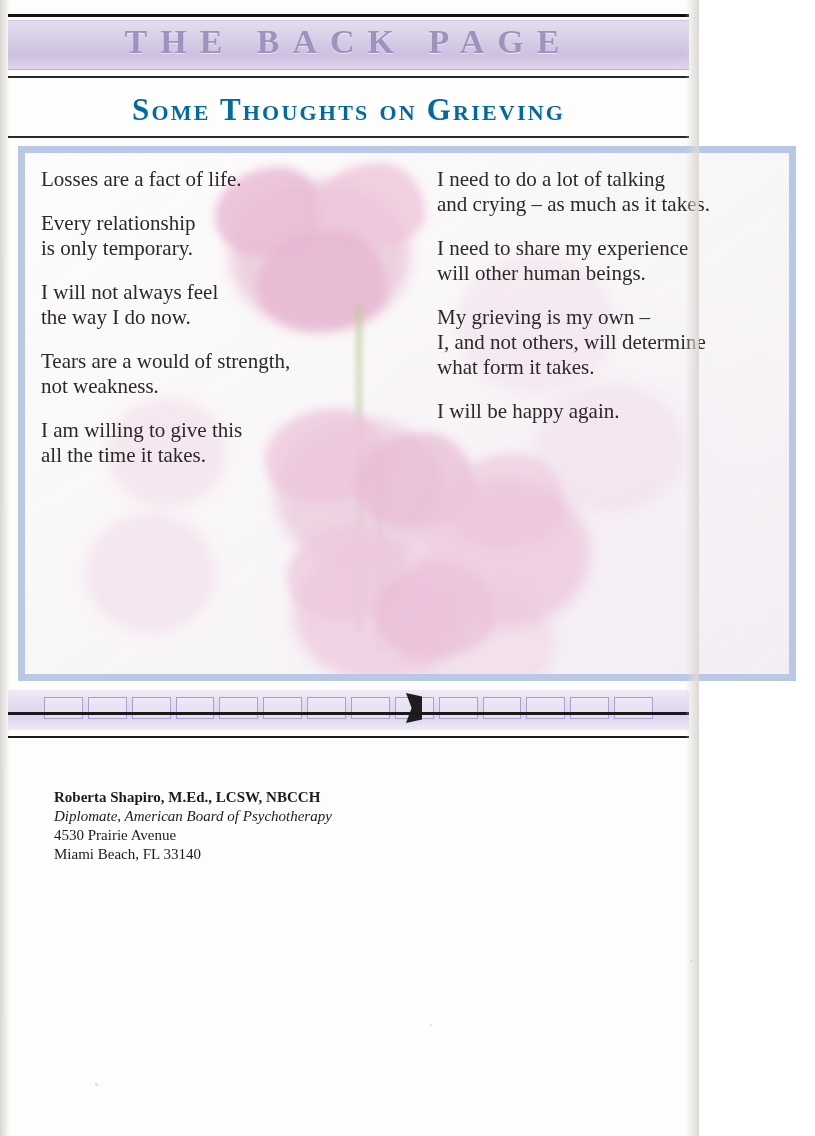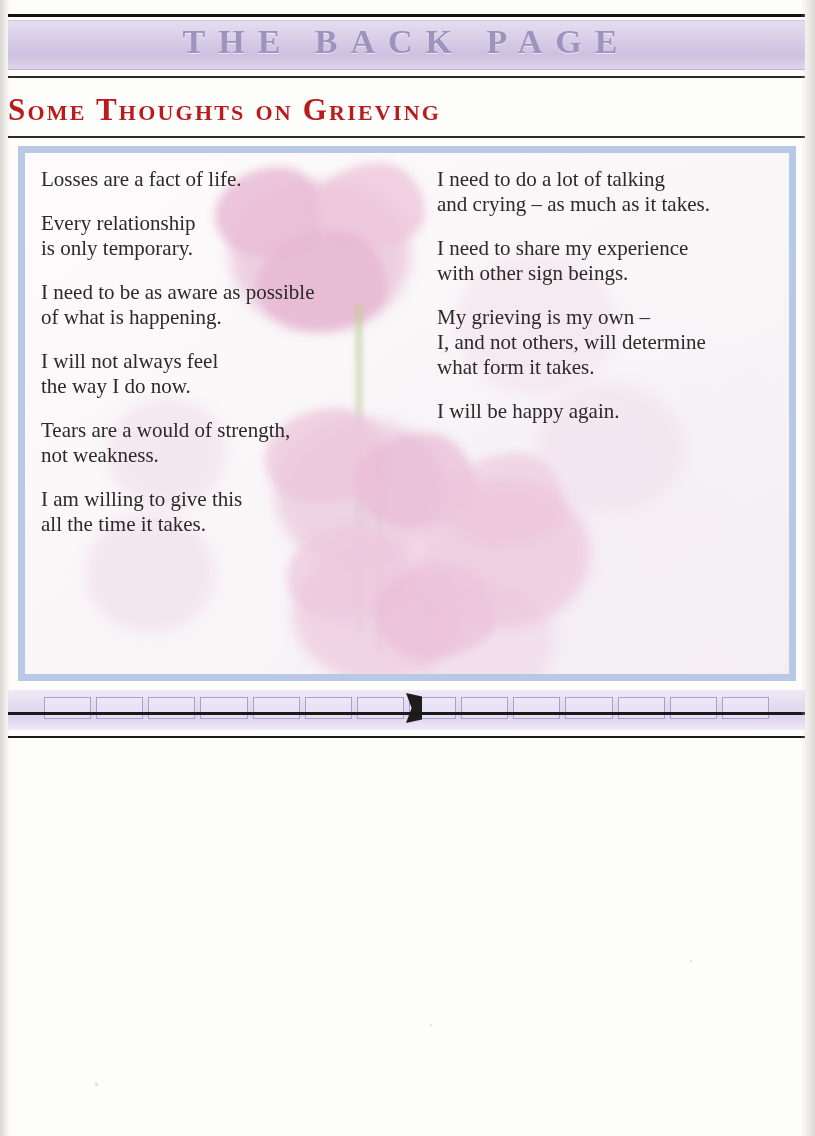--- a/index.html
+++ b/index.html
@@ -12,21 +12,21 @@
     height: 1136px;
     position: relative;
     font-family: "Liberation Serif", serif;
     overflow: hidden;
   }
 
   
   #page {
     position: absolute;
     left: 0; top: 0;
-    width: 815px; height: 1136px;
+    width: 699px; height: 1136px;
     background: #fdfdfb;
     border-radius: 12px;
   }
 
   
   #page::before {
     content: "";
     position: absolute;
     left: 0; top: 0; bottom: 0; width: 10px;
     background: linear-gradient(to right, #d9d6d2, rgba(255,255,255,0));
@@ -77,24 +77,25 @@
     height: 2px;
     background: #2a2a2a;
   }
 
   
   .headline {
     position: absolute;
     left: 8px; right: 10px;
     top: 86px;
     height: 50px;
+    text-align: center;
     font-family: "Liberation Serif", serif;
     font-size: 31px;
     font-weight: 700;
-    color: #b91c1c;
+    color: #0369a1;
     letter-spacing: 2.2px;
     line-height: 48px;
     font-variant: small-caps;
   }
   #rule-under-headline {
     position: absolute;
     left: 8px; right: 10px;
     top: 136px;
     height: 2px;
     background: #2a2a2a;
@@ -255,35 +256,33 @@
       <div class="blob" style="left:60px; top:360px; width:130px; height:120px; background:rgba(236,200,221,0.45);"></div>
       <div class="blob" style="left:430px; top:100px; width:160px; height:140px; background:rgba(240,210,228,0.45);"></div>
       <div class="blob" style="left:510px; top:230px; width:150px; height:130px; background:rgba(238,205,224,0.4);"></div>
       <div class="blob" style="left:380px; top:430px; width:150px; height:120px; background:rgba(235,195,218,0.45);"></div>
     </div>
 
     <div class="col" id="col-left">
       <p>Losses are a fact of life.</p>
       <p>Every relationship
 is only temporary.</p>
-      <p>I need to be as aware as possible
-of what is happening.</p>
       <p>I will not always feel
 the way I do now.</p>
       <p>Tears are a would of strength,
 not weakness.</p>
       <p>I am willing to give this
 all the time it takes.</p>
     </div>
 
     <div class="col" id="col-right">
       <p>I need to do a lot of talking
 and crying – as much as it takes.</p>
       <p>I need to share my experience
-with other sign beings.</p>
+will other human beings.</p>
       <p>My grieving is my own –
 I, and not others, will determine
 what form it takes.</p>
       <p>I will be happy again.</p>
     </div>
   </div>
 
   <div class="footer-band">
     <div class="ticks">
       <div class="tick"></div>
@@ -299,17 +298,23 @@
       <div class="tick"></div>
       <div class="tick"></div>
       <div class="tick"></div>
       <div class="tick"></div>
     </div>
     <div class="center-mark"></div>
   </div>
   <div id="rule-bottom-1"></div>
   <div id="rule-bottom-2"></div>
 
+  <div class="sig">
+    <div class="name">Roberta Shapiro, M.Ed., LCSW, NBCCH</div>
+    <div class="title">Diplomate, American Board of Psychotherapy</div>
+    <div>4530 Prairie Avenue</div>
+    <div>Miami Beach, FL 33140</div>
+  </div>
 
   <div class="speck" style="left:95px; top:1083px; width:3px; height:3px;"></div>
   <div class="speck" style="left:430px; top:1024px; width:2px; height:2px;"></div>
   <div class="speck" style="left:690px; top:960px; width:2px; height:2px;"></div>
 </div>
 
 </body></html>

